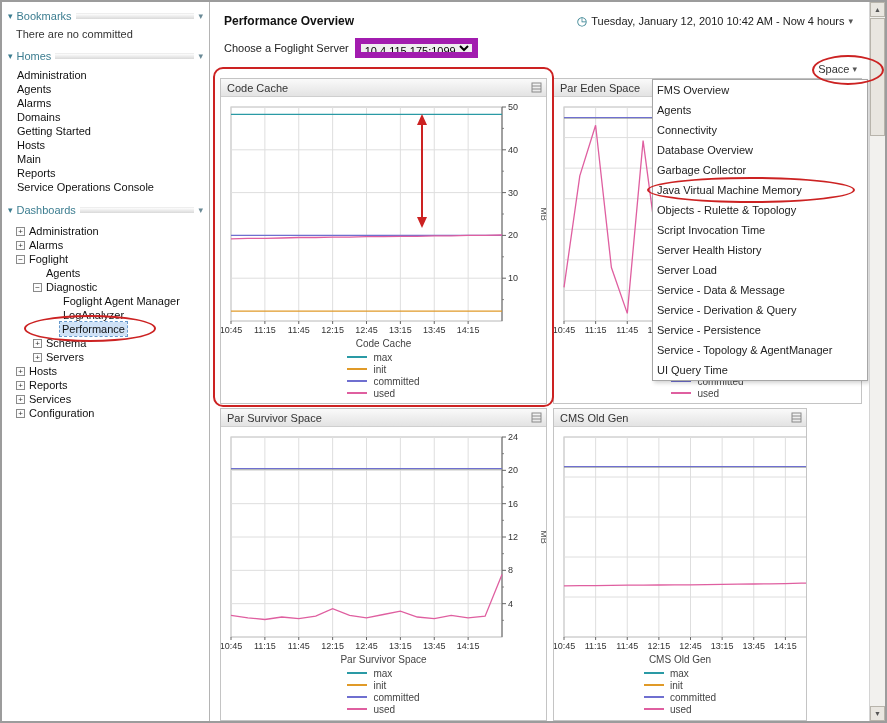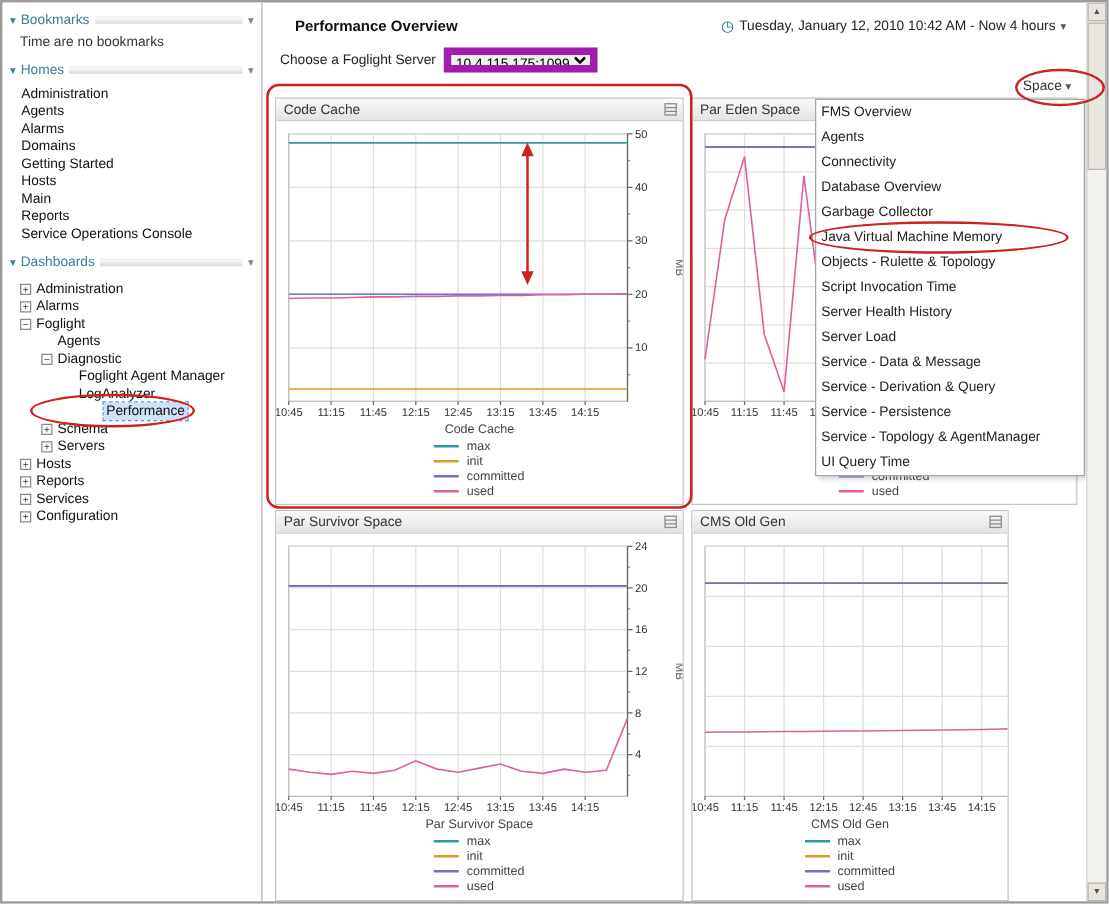--- a/index.html
+++ b/index.html
@@ -18,21 +18,21 @@
   .side-list{position:absolute;left:0;width:206px}
   .side-item{height:14px;line-height:14px;padding-left:15px;cursor:pointer;white-space:nowrap}
   .tree{position:absolute;left:0;width:206px}
   .tree-row{height:14px;line-height:14px;display:flex;align-items:center;cursor:pointer;white-space:nowrap}
   .expander{display:inline-flex;align-items:center;justify-content:center;width:9px;height:9px;margin-right:4px;
             border:1px solid #8a8a8a;background:#fcfcfc;color:#333;font-size:8px;line-height:7px;flex:none}
   .expander-spacer{display:inline-block;width:13px;flex:none}
   .tree-label.selected{background:#cfe2f7;outline:1px dashed #6699cc;padding:0 2px}
 
   
-  #main-title{position:absolute;left:234px;top:12px;font-weight:bold;font-size:12px;color:#111}
+  #main-title{position:absolute;left:222px;top:12px;font-weight:bold;font-size:12px;color:#111}
   #time-range{position:absolute;right:32px;top:12px;display:flex;align-items:center;gap:4px;color:#222;cursor:pointer}
   #time-range .clock{color:#2a7a8a;font-size:12px}
   .caret9{color:#555;font-size:9px}
   #server-row{position:absolute;left:222px;top:36px;display:flex;align-items:center;gap:6px;color:#222}
   #server-row select{font-family:"Liberation Sans",sans-serif;font-size:11px;height:20px;border:6px solid #a21caf}
   #views-button{position:absolute;right:28px;top:61px;display:flex;align-items:center;gap:3px;color:#333;cursor:pointer}
 
   
   .panel{position:absolute;background:#fff;border:1px solid #c4c4c4;overflow:hidden;z-index:1}
   .panel-header{height:18px;background:linear-gradient(#fafafa,#e3e3e3);border-bottom:1px solid #cfcfcf;
@@ -71,21 +71,21 @@
 
 <div id="root">
 
   <div id="sidebar">
     <div class="section-header" style="top:6px">
       <span class="disc">▾</span>
       <span>Bookmarks</span>
       <span class="rule"></span>
       <span class="caret">▾</span>
     </div>
-    <div class="side-empty">Time are no bookmarks</div>
+    <div class="side-empty">There are no committed</div>
 
     <div class="section-header" style="top:46px">
       <span class="disc">▾</span>
       <span>Homes</span>
       <span class="rule"></span>
       <span class="caret">▾</span>
     </div>
     <div class="side-list" style="top:66px">
         <div class="side-item">Administration</div>
         <div class="side-item">Agents</div>
@@ -126,21 +126,21 @@
           <span class="tree-label">Diagnostic</span>
         </div>
         <div class="tree-row" style="padding-left: 48px;">
           <span class="expander-spacer"></span>
           <span class="tree-label">Foglight Agent Manager</span>
         </div>
         <div class="tree-row" style="padding-left: 48px;">
           <span class="expander-spacer"></span>
           <span class="tree-label">LogAnalyzer</span>
         </div>
-        <div class="tree-row" style="padding-left: 68px; text-align: center;">
+        <div class="tree-row" style="padding-left: 45px; text-align: center;">
           <span class="expander-spacer"></span>
           <span class="tree-label selected">Performance</span>
         </div>
         <div class="tree-row" style="padding-left: 31px;">
           <span class="expander">+</span>
           <span class="tree-label">Schema</span>
         </div>
         <div class="tree-row" style="padding-left: 31px;">
           <span class="expander">+</span>
           <span class="tree-label">Servers</span>

